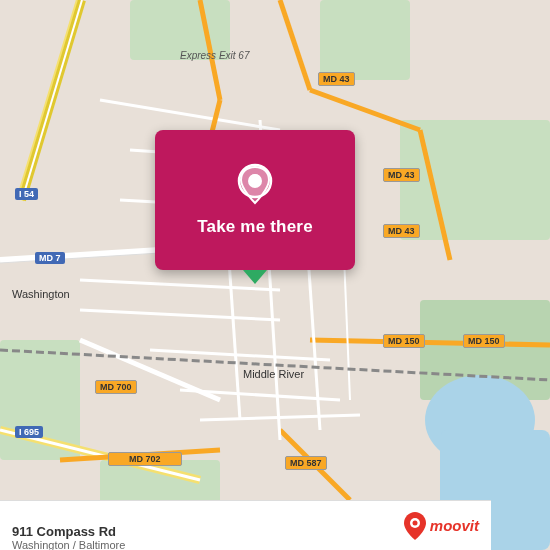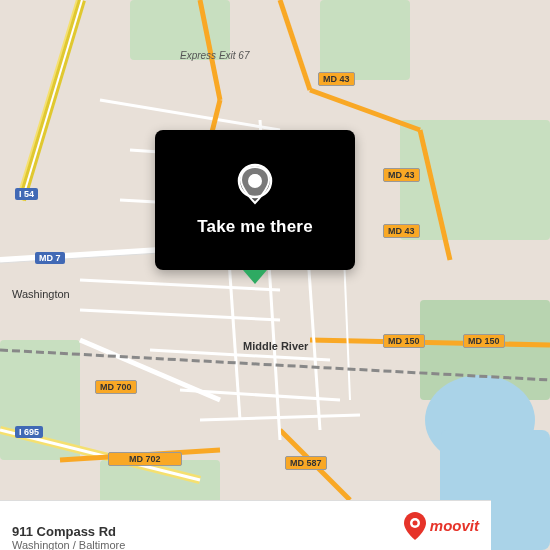--- a/index.html
+++ b/index.html
@@ -20,21 +20,21 @@
       font-style: italic;
     }
 
     
     #action-card {
       position: absolute;
       top: 130px;
       left: 155px;
       width: 200px;
       height: 140px;
-      background: #000000;
+      background: #be185d;
       border-radius: 8px;
       display: flex;
       flex-direction: column;
       align-items: center;
       justify-content: center;
       box-shadow: 0 4px 12px rgba(0,0,0,0.3);
     }
 
     #map-pin-icon {
       width: 44px;
@@ -197,21 +197,21 @@
   <div class="road-label" style="left:12px; top:288px; font-size:11px; color:#333; font-style:normal;">Washington</div>
   <div class="road-label" style="left:75px; top:380px; font-size:9px; background:#f9a825; color:#333; padding:1px 4px; border-radius:2px; font-style:normal; font-weight:bold; border:1px solid #999;margin-left:20px;">MD 700</div>
   <div class="road-label" style="left:15px; top:426px; font-size:9px; background:#4169b5; color:#fff; padding:1px 4px; border-radius:2px; font-style:normal; font-weight:bold;">I 695</div>
   <div class="road-label" style="left:108px; top:452px; font-size:9px; background:#f9a825; color:#333; padding:1px 20px; border-radius:2px; font-style:normal; font-weight:bold; border:1px solid #999;">MD 702</div>
   <div class="road-label" style="left:285px; top:456px; font-size:9px; background:#f9a825; color:#333; padding:1px 4px; border-radius:2px; font-style:normal; font-weight:bold; border:1px solid #999;">MD 587</div>
   <div class="road-label" style="left:318px; top:72px; font-size:9px; background:#f9a825; color:#333; padding:1px 4px; border-radius:2px; font-style:normal; font-weight:bold; border:1px solid #999;">MD 43</div>
   <div class="road-label" style="left:383px; top:168px; font-size:9px; background:#f9a825; color:#333; padding:1px 4px; border-radius:2px; font-style:normal; font-weight:bold; border:1px solid #999;">MD 43</div>
   <div class="road-label" style="left:383px; top:224px; font-size:9px; background:#f9a825; color:#333; padding:1px 4px; border-radius:2px; font-style:normal; font-weight:bold; border:1px solid #999;">MD 43</div>
   <div class="road-label" style="left:383px; top:334px; font-size:9px; background:#f9a825; color:#333; padding:1px 4px; border-radius:2px; font-style:normal; font-weight:bold; border:1px solid #999;">MD 150</div>
   <div class="road-label" style="left:463px; top:334px; font-size:9px; background:#f9a825; color:#333; padding:1px 4px; border-radius:2px; font-style:normal; font-weight:bold; border:1px solid #999;">MD 150</div>
-  <div class="road-label" style="left:243px; top:340px; font-size:11px; color:#333; font-style:normal; text-align:right;font-weight:bold;">Middle River</div>
+  <div class="road-label" style="left:243px; top:368px; font-size:11px; color:#333; font-style:normal; text-align:right;">Middle River</div>
 
   <div id="action-card">
 
     <svg id="map-pin-icon" viewBox="0 0 44 44" fill="none">
       <circle cx="22" cy="18" r="16" fill="rgba(255,255,255,0.25)" stroke="white" stroke-width="2.5"></circle>
       <circle cx="22" cy="18" r="7" fill="white"></circle>
       <path d="M22 34 L16 24 Q6 18 6 10 Q6 2 22 2 Q38 2 38 10 Q38 18 28 24 Z" fill="none"></path>
 
       <path d="M22 4 C13 4 8 10 8 17 C8 26 22 40 22 40 C22 40 36 26 36 17 C36 10 31 4 22 4 Z" fill="rgba(255,255,255,0.3)" stroke="white" stroke-width="2"></path>
       <circle cx="22" cy="17" r="6" fill="white"></circle>

